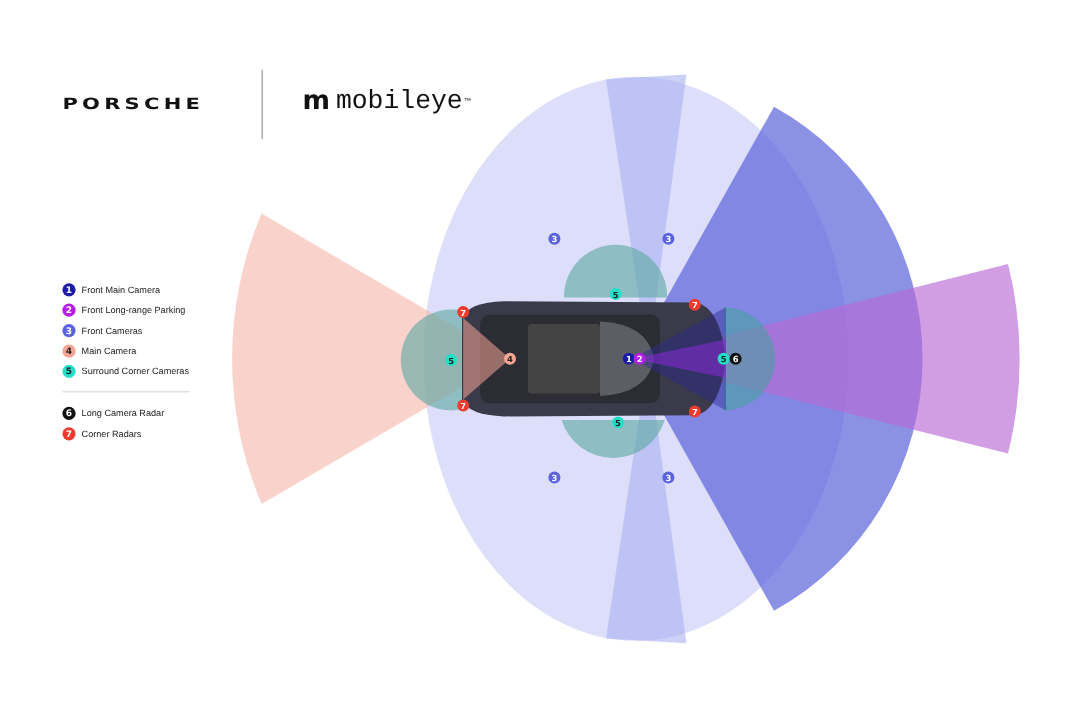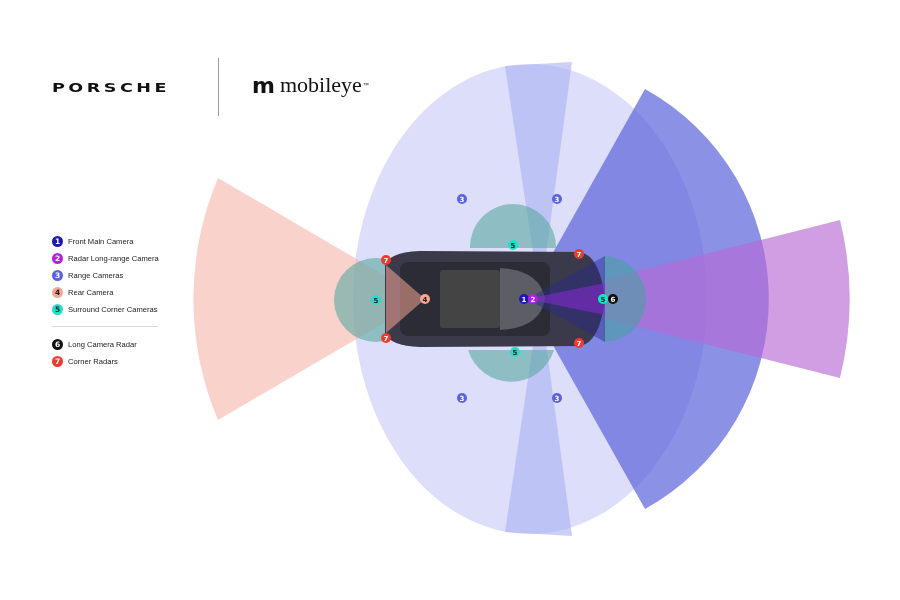--- a/index.html
+++ b/index.html
@@ -2,21 +2,21 @@
 <html><head>
 <meta charset="utf-8">
 <style>
   html, body { margin:0; padding:0; background:#ffffff; }
   body { width:900px; height:600px; position:relative; overflow:hidden; font-family:"Liberation Sans", sans-serif; }
   .brand { position:absolute; }
   .porsche { left:52px; top:80px; font-family:"DejaVu Sans", sans-serif; font-weight:bold; font-size:13px; letter-spacing:2.6px; color:#111; transform:scaleX(1.35); transform-origin:left center; }
   .divider-v { position:absolute; left:218px; top:58px; width:1px; height:58px; background:#9a9a9a; }
   .mobileye { left:252px; top:72px; display:flex; align-items:center; }
   .mobileye .mark { font-family:"DejaVu Sans", sans-serif; font-weight:bold; font-size:22px; color:#111; letter-spacing:-1px; margin-right:6px; }
-  .mobileye .word { font-family:Liberation Serif, serif; font-size:22px; color:#111;text-align:right; }
+  .mobileye .word { font-family:Liberation Mono, monospace; font-size:22px; color:#111;text-align:right; }
   .mobileye .tm { font-size:6px; vertical-align:top; margin-left:1px; color:#111; }
   .legend { position:absolute; left:52px; top:233px; }
   .legend .item { display:flex; align-items:center; height:17px; }
   .legend .badge { width:11px; height:11px; border-radius:50%; font-size:7.5px; font-weight:bold; display:flex; align-items:center; justify-content:center; margin-right:5px; font-family:"DejaVu Sans", sans-serif; }
   .legend .label { font-size:7.6px; color:#222; }
   .legend .sep { width:106px; height:1px; background:#d8d8d8; margin:8px 0 9px 0; }
   svg.diagram { position:absolute; left:0; top:0; }
   .marker text { font-family:"DejaVu Sans", sans-serif; font-weight:bold; }
 </style>
 </head>
@@ -30,29 +30,29 @@
   <span class="tm">™</span>
 </div>
 
 <div class="legend">
   <div class="item">
     <span class="badge" style="background:#1c1ca8;color:#fff">1</span>
     <span class="label">Front Main Camera</span>
   </div>
   <div class="item">
     <span class="badge" style="background:#b41ee6;color:#fff">2</span>
-    <span class="label">Radar Long-range Camera</span>
+    <span class="label">Front Long-range Parking</span>
   </div>
   <div class="item">
     <span class="badge" style="background:#5a62e0;color:#fff">3</span>
-    <span class="label">Range Cameras</span>
+    <span class="label">Front Cameras</span>
   </div>
   <div class="item">
     <span class="badge" style="background:#f4a596;color:#222">4</span>
-    <span class="label">Rear Camera</span>
+    <span class="label">Main Camera</span>
   </div>
   <div class="item">
     <span class="badge" style="background:#22e0c8;color:#222">5</span>
     <span class="label">Surround Corner Cameras</span>
   </div>
   <div class="sep"></div>
   <div class="item">
     <span class="badge" style="background:#111;color:#fff">6</span>
     <span class="label">Long Camera Radar</span>
   </div>

